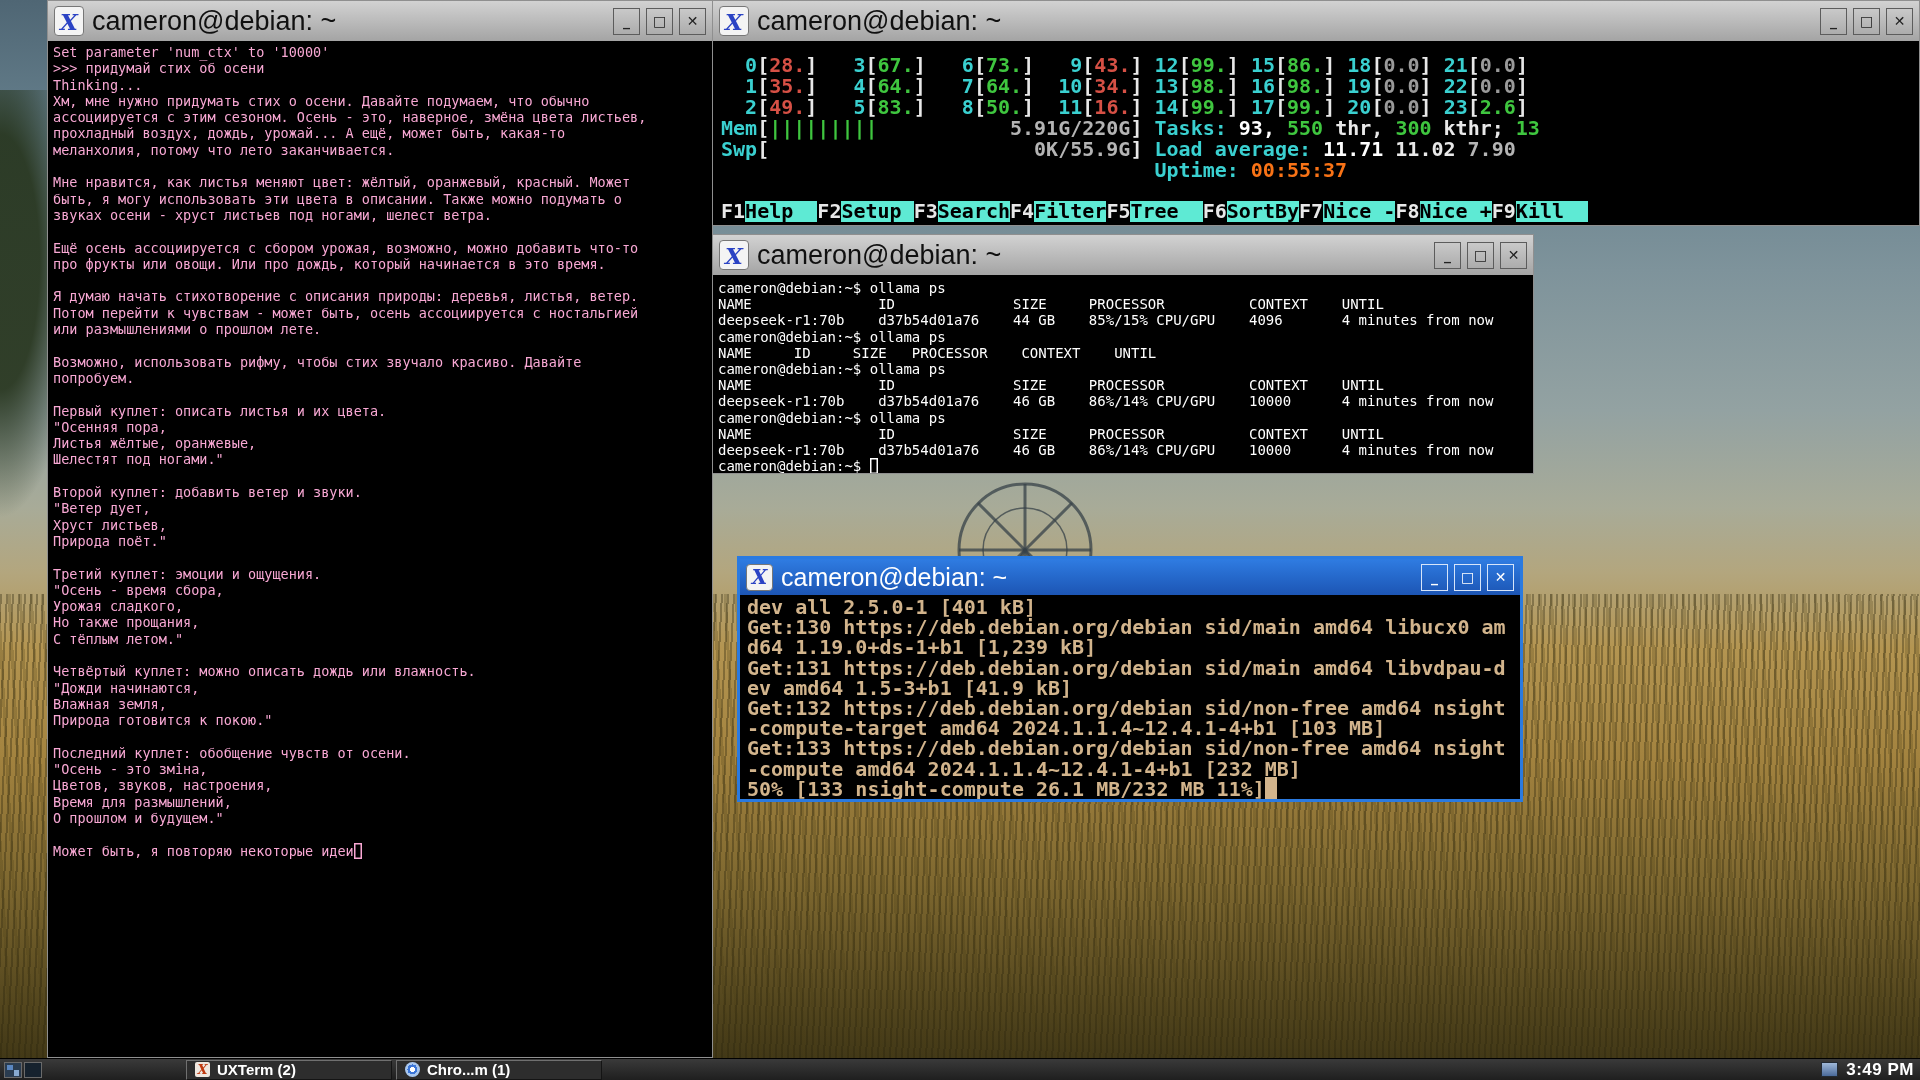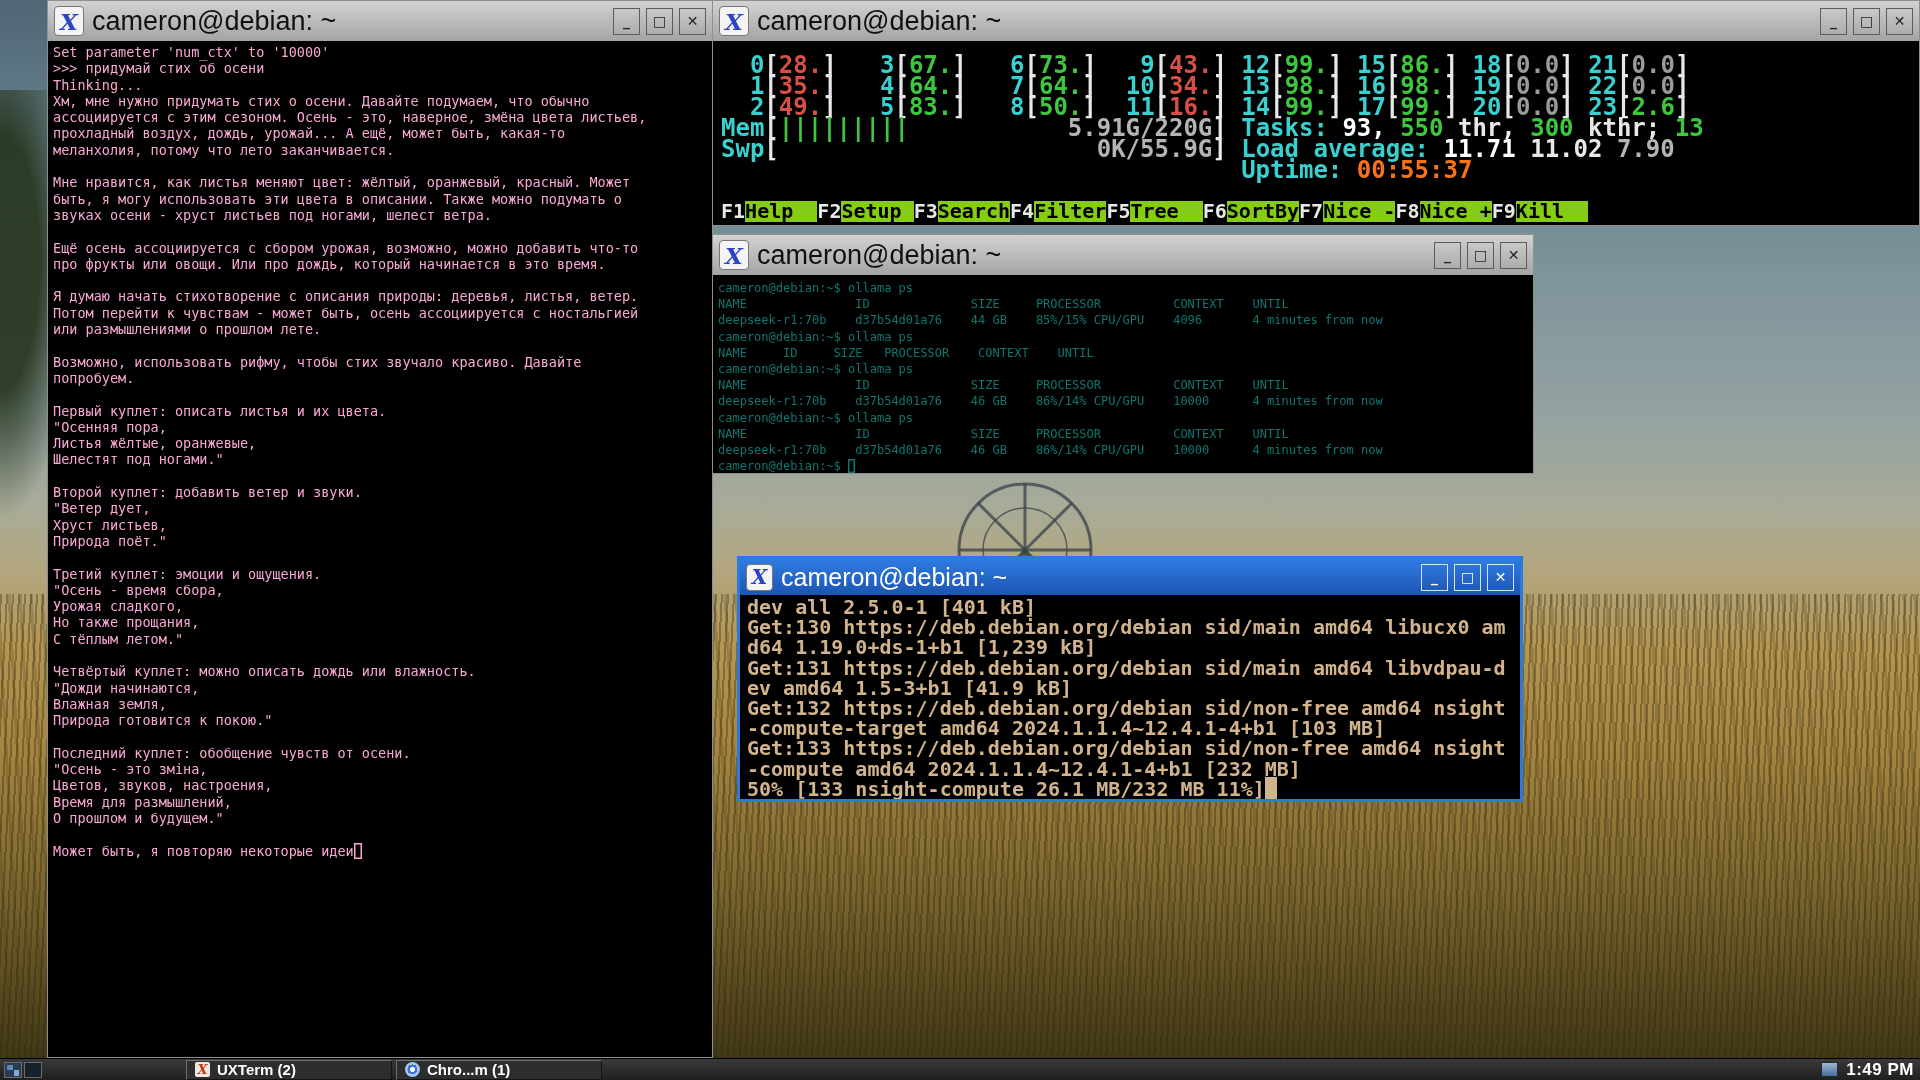--- a/index.html
+++ b/index.html
@@ -29,36 +29,36 @@
   .controls{display:flex;gap:6px;flex:0 0 auto}
   .wbtn{width:27px;height:27px;background:transparent;border:1px solid #5c5c5c;color:#222;
     font-size:14px;font-weight:bold;display:flex;align-items:center;justify-content:center;
     font-family:"DejaVu Sans",sans-serif;cursor:default}
   .window.active .wbtn{border-color:#d7e5fa;color:#fff}
 
   .termbody{flex:1;overflow:hidden;background:#000;font-family:"DejaVu Sans Mono",monospace}
   .tline{white-space:pre}
   #win1 .termbody{font-size:13.5px;line-height:16.3px;padding:3px 0 0 5px;color:#f9a8d4}
   #win2{overflow:hidden}
-  #win2 .termbody{font-size:24px;line-height:21px;padding:14px 0 0 8px;color:#dcdcdc;font-weight:bold}
+  #win2 .termbody{font-size:20px;line-height:21px;padding:14px 0 0 8px;color:#dcdcdc;font-weight:bold}
   #win2 .fkeybar{position:absolute;left:8px;bottom:3px;background:transparent;overflow:hidden;
     font-family:"DejaVu Sans Mono",monospace;font-size:20px;line-height:21px;color:#dcdcdc;font-weight:bold;white-space:pre}
-  #win3 .termbody{font-size:12px;line-height:16.2px;padding:5px 0 0 5px;color:#0f766e}
+  #win3 .termbody{font-size:14px;line-height:16.2px;padding:5px 0 0 5px;color:#ffffff}
   #win4 .termbody{font-size:20px;line-height:20.2px;padding:2px 0 0 7px;color:#d2b48c;font-weight:bold}
 
   .c-df{}
   .c-wh{color:#e8e8e8}
   .c-whb{color:#ffffff;font-weight:bold}
   .c-cy{color:#3ad0d0}
   .c-cyb{color:#f97316;font-weight:bold}
   .c-gn{color:#3fc63f}
   .c-rd{color:#d65045}
   .c-gy{color:#9a9a9a}
   .c-gy2{color:#b4b4b4}
-  .c-fk{background:#84cc16;color:#000}
+  .c-fk{background:#5eead4;color:#000}
   .c-cursorH{box-shadow:inset 0 0 0 1.5px currentColor}
   .c-cursorB{background:currentColor}
 
   .taskbar{position:absolute;left:0;right:0;bottom:0;height:22px;z-index:50;
     background:linear-gradient(#3a3a3a,#1f1f1f);border-top:1px solid #000;
     display:flex;align-items:center;gap:4px;padding:0 4px}
   .pager{display:flex;gap:2px;margin-right:140px}
   .pager .cell{width:18px;height:16px;border:1px solid #6a6a6a;background:#16222e;position:relative}
   .pager .cell.active{background:#2a3c50}
   .mini{position:absolute;background:#5a86c0;width:6px;height:5px;left:2px;top:2px}
@@ -166,15 +166,15 @@
   <button class="task-btn">
     <span class="ticon uxterm">X</span>
     <span>UXTerm (2)</span>
   </button>
   <button class="task-btn">
     <span class="ticon chrome"></span>
     <span>Chro...m (1)</span>
   </button>
   <div class="tray">
     <span class="tray-icon"></span>
-    <span class="clock">1:49 PM</span>
+    <span class="clock">3:49 PM</span>
   </div>
 </footer>
 
 </body></html>

